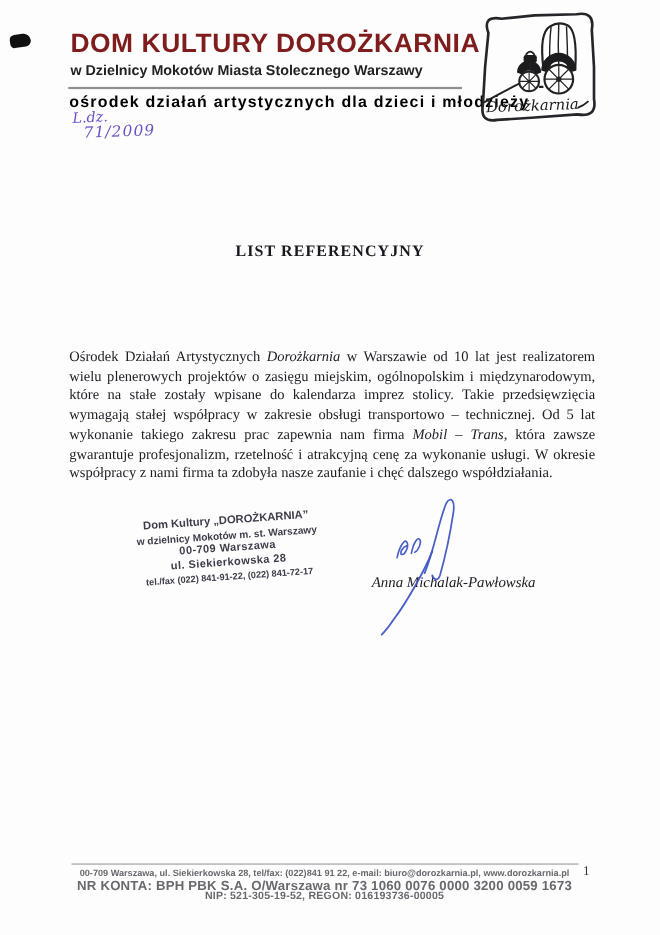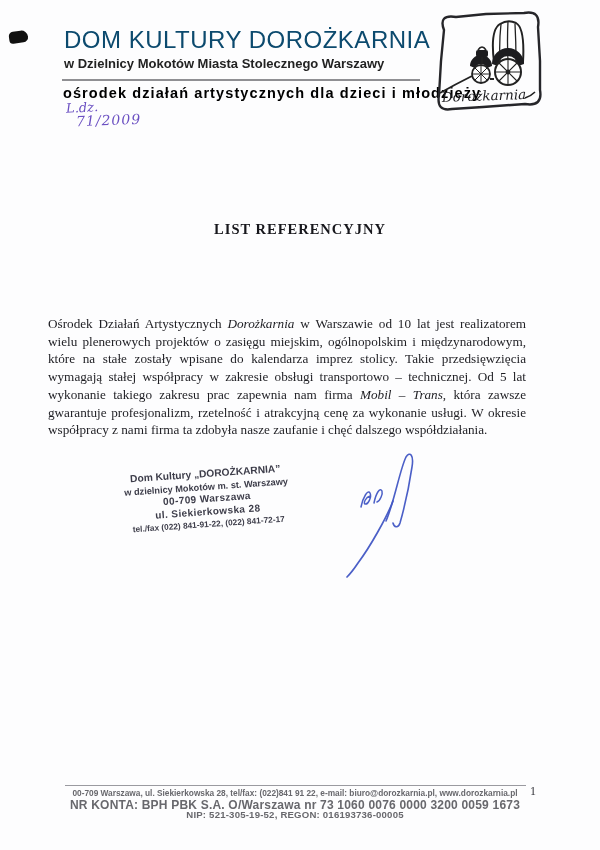--- a/index.html
+++ b/index.html
@@ -7,41 +7,41 @@
     position:relative;width:600px;height:850px;margin:0 auto;
     background:#fdfdfe;overflow:hidden;
     font-family:"Liberation Sans",sans-serif;color:#1c1c1c;
   }
   .abs{position:absolute;}
 
   
   .scan-mark{left:9px;top:31px;width:19px;height:12px;background:#101010;border-radius:6px 9px 7px 5px;transform:rotate(-8deg);}
 
   
-  .hdr-title{left:64px;top:26px;font-size:24px;font-weight:normal;letter-spacing:.5px;color:#0c4a6e;white-space:nowrap;}
+  .hdr-title{left:64px;top:26px;font-size:24px;font-weight:bold;letter-spacing:.5px;color:#7f1d1d;white-space:nowrap;}
   .hdr-subtitle{left:64px;top:56px;font-size:13px;font-weight:bold;color:#222;white-space:nowrap;}
   .hdr-rule{left:62px;top:79px;width:358px;height:2px;background:#8f8f93;}
   .hdr-tagline{left:63px;top:85px;font-size:14.5px;font-weight:bold;letter-spacing:1.1px;color:#000000;white-space:nowrap;}
 
   
   .logo{left:428px;top:6px;width:122px;height:112px;}
 
   
   .hand{font-family:"DejaVu Serif",serif;font-style:italic;color:#6b50c2;}
   .ldz-label{left:66px;top:100px;font-size:13px;transform:rotate(-3deg);}
   .ldz-number{left:76px;top:112px;font-size:14px;transform:rotate(-2deg);letter-spacing:1px;}
 
   
   .date-line{right:58px;top:117px;font-family:"Liberation Serif",serif;font-size:14px;color:#24242a;}
 
   
   .letter-title{left:0;top:221px;width:600px;text-align:center;font-family:"Liberation Serif",serif;font-weight:bold;font-size:14.5px;letter-spacing:1px;color:#17171c;}
 
   
-  .body-par{left:48px;top:287px;width:478px;font-family:"Liberation Serif",serif;font-size:13.2px;line-height:17.7px;text-align:justify;color:#1d1d22;margin-top:28px;}
+  .body-par{left:63px;top:287px;width:478px;font-family:"Liberation Serif",serif;font-size:13.2px;line-height:17.7px;text-align:justify;color:#1d1d22;margin-top:28px;}
   .body-par i{font-style:italic;}
 
   
   .stamp{left:112px;top:468px;width:190px;transform:rotate(-4deg);text-align:center;color:#3d3d4a;line-height:12.5px;}
   .stamp .s1{font-size:10.2px;font-weight:bold;}
   .stamp .s2{font-size:9.2px;font-weight:bold;}
   .stamp .s3,.stamp .s4{font-size:10px;font-weight:bold;letter-spacing:.4px;}
   .stamp .s5{font-size:8.3px;font-weight:bold;}
 
   
@@ -102,20 +102,21 @@
   <p class="abs body-par"><span>Ośrodek Działań Artystycznych </span><i>Dorożkarnia</i><span> w Warszawie od 10 lat jest realizatorem wielu plenerowych projektów o zasięgu miejskim, ogólnopolskim i międzynarodowym, które na stałe zostały wpisane do kalendarza imprez stolicy. Takie przedsięwzięcia wymagają stałej współpracy w zakresie obsługi transportowo – technicznej. Od 5 lat wykonanie takiego zakresu prac zapewnia nam firma </span><i>Mobil – Trans</i><span>, która zawsze gwarantuje profesjonalizm, rzetelność i atrakcyjną cenę za wykonanie usługi. W okresie współpracy z nami firma ta zdobyła nasze zaufanie i chęć dalszego współdziałania.</span></p>
 
   <div class="abs stamp">
     <div class="s1">Dom Kultury „DOROŻKARNIA”</div>
     <div class="s2">w dzielnicy Mokotów m. st. Warszawy</div>
     <div class="s3">00-709 Warszawa</div>
     <div class="s4">ul. Siekierkowska 28</div>
     <div class="s5">tel./fax (022) 841-91-22, (022) 841-72-17</div>
   </div>
 
+  <div class="abs sig-name">Anna Michalak-Pawłowska</div>
   <svg class="abs sig-ink" viewBox="0 0 115 140">
     <path d="M63,58 C57,74 40,104 28,120 C24,126 20,131 17,134" fill="none" stroke="#4156c4" stroke-width="1.7" stroke-linecap="round" opacity="0.95"></path>
     <path d="M31,64 C33,54 38,46 40,50 C42,54 38,62 35,61 C33,60 36,54 40,53" fill="none" stroke="#4156c4" stroke-width="1.5" stroke-linecap="round" opacity="0.95"></path>
     <path d="M44,60 C46,50 50,44 52,48 C53,51 50,58 47,59" fill="none" stroke="#4156c4" stroke-width="1.5" stroke-linecap="round" opacity="0.95"></path>
     <path d="M56,78 C64,60 70,26 76,14 C80,8 84,12 82,24 C79,44 74,66 70,80 C68,86 64,84 63,80" fill="none" stroke="#4156c4" stroke-width="1.6" stroke-linecap="round" opacity="0.95"></path>
   </svg>
 
   <div class="abs ft-rule"></div>
   <div class="abs ft ft1">00-709 Warszawa, ul. Siekierkowska 28, tel/fax: (022)841 91 22, e-mail: biuro@dorozkarnia.pl, www.dorozkarnia.pl</div>
   <div class="abs ft ft2">NR KONTA: BPH PBK S.A. O/Warszawa nr 73 1060 0076 0000 3200 0059 1673</div>

